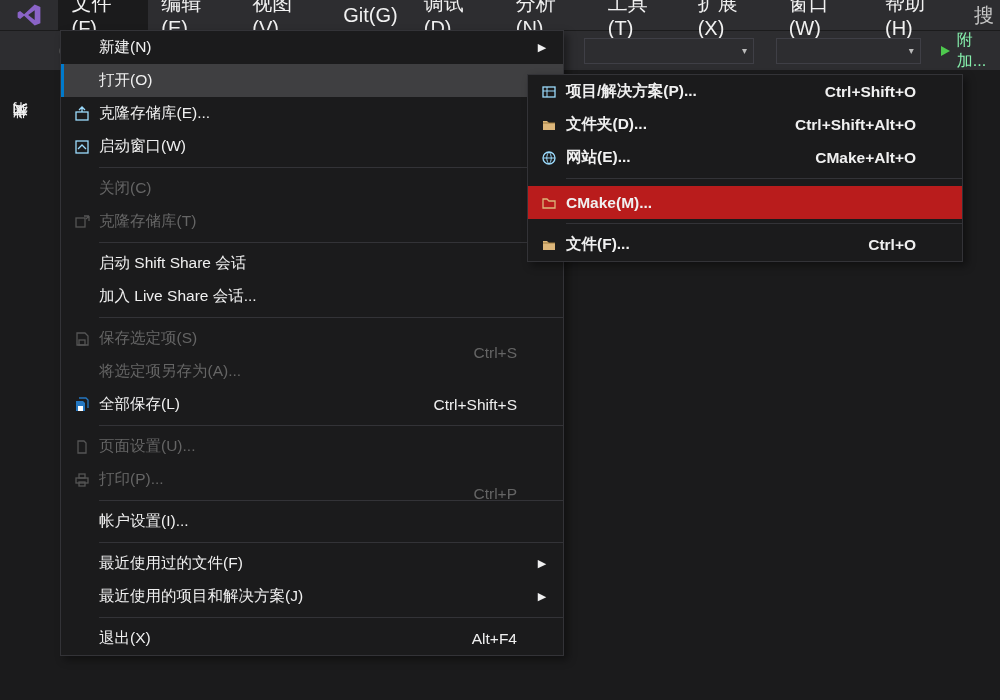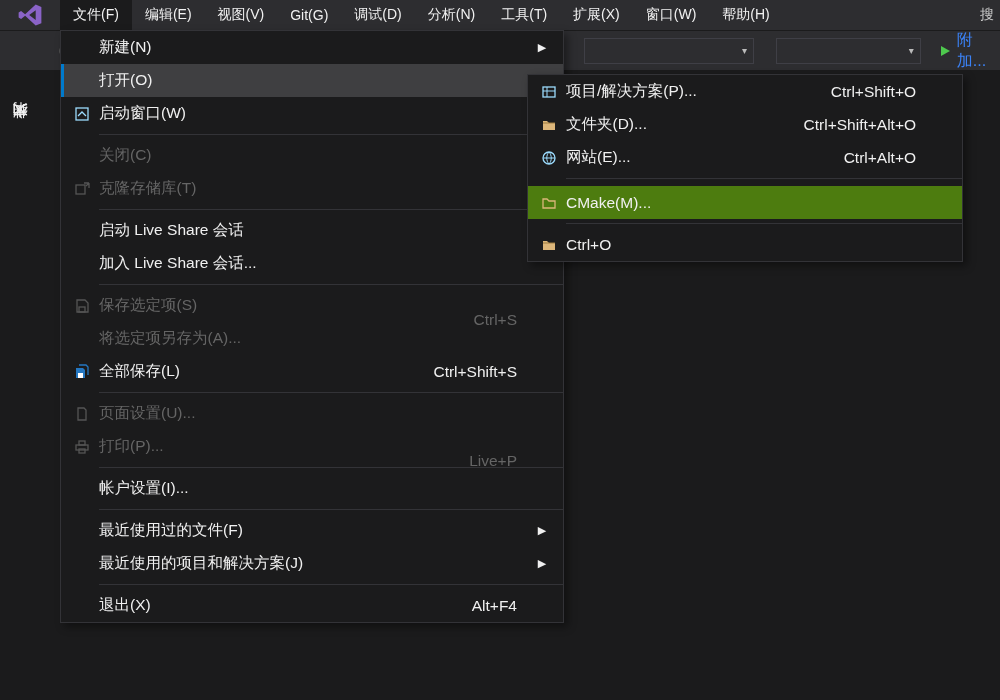--- a/index.html
+++ b/index.html
@@ -1,56 +1,56 @@
 <!DOCTYPE html>
 <html><head>
 <meta charset="utf-8">
 <style>
   * { margin: 0; padding: 0; box-sizing: border-box; font-family: "Microsoft YaHei", "Segoe UI", sans-serif; }
   body { width: 1000px; height: 700px; background: #1b1b1c; color: #f1f1f1; overflow: hidden; position: relative; }
 
   
-  .menubar { display: flex; align-items: center; height: 30px; background: #2d2d30; font-size: 14px; }
+  .menubar { display: flex; align-items: center; height: 30px; background: #2d2d30; font-size: 20px; }
   .menubar .logo-cell { width: 60px; display: flex; align-items: center; justify-content: center; height: 100%; }
   .menubar .menu-item { padding: 0 13px; height: 100%; display: flex; align-items: center; cursor: default; color: #f1f1f1; }
   .menubar .menu-item.active { background: #1b1b1c; }
   .menubar .search-trunc { margin-left: auto; padding: 0 6px 0 10px; color: #c8c8c8; background:#2d2d30; }
 
   
   .toolbar { display: flex; align-items: center; height: 40px; background: #2d2d30; border-top: 1px solid #1b1b1c; }
   .toolbar .left-spacer { width: 60px; }
   .toolbar .nav-arrows { display:flex; gap:4px; color:#888; padding-left:0; }
   .toolbar .nav-arrows span { width:18px; text-align:center; }
   .toolbar .combo { height: 26px; border: 1px solid #3f3f46; background: #2d2d30; display: flex; align-items: center; position: relative; }
   .toolbar .combo .caret { position:absolute; right:6px; color:#bbb; font-size:10px; }
   .toolbar .combo1 { margin-left: 486px; width: 176px; }
   .toolbar .combo2 { margin-left: 22px; width: 150px; }
-  .toolbar .attach { display:flex; align-items:center; gap:6px; margin-left:18px; color:#3b82f6; }
+  .toolbar .attach { display:flex; align-items:center; gap:6px; margin-left:18px; color:#86efac; }
   .toolbar .attach .play { color:#4ec94e; }
 
   
   .sidetab { position: absolute; left: 0; top: 70px; width: 40px; height: 120px; display:flex; align-items:center; justify-content:center; }
   .sidetab span { writing-mode: vertical-rl; transform: rotate(180deg); color: #f1f1f1; font-size: 15px; letter-spacing: 1px; }
 
   
   .dropdown { position: absolute; background: #1b1b1c; border: 1px solid #333337; box-shadow: 4px 4px 8px rgba(0,0,0,0.4); }
   .dd-file { left: 60px; top: 30px; width: 504px; }
-  .dd-open { left: 527px; top: 74px; width: 436px; }
+  .dd-open { left: 527px; top: 74px; width: 436px; font-weight: bold; }
 
   .dd-row { display: flex; align-items: center; height: 33px; padding: 0 14px 0 0; color: #f0f0f0; font-size: 15.5px; cursor: default; position: relative; }
   .dd-row .accent { position:absolute; left:0; top:0; width:3px; height:100%; }
   .dd-row .icon { width: 34px; display:flex; align-items:center; justify-content:center; flex-shrink:0; margin-left:4px; }
   .dd-row .label { flex: 1; }
   .dd-row .shortcut { color: #f0f0f0; padding-right: 18px; }
   .dd-row .sub-arrow { width: 14px; text-align: center; font-size: 11px; color: #f0f0f0; }
   .dd-row.disabled { color: #656565; justify-content: flex-end; }
   .dd-row.disabled .shortcut { color: #656565; margin-top: 28px; }
   .dd-row.hover { background: #3f3f41; }
   .dd-row.hover .accent { background: #007acc; }
-  .dd-row.hover2 { background: #4d7c0f; margin-top: 7px; }
+  .dd-row.hover2 { background: #b91c1c; margin-top: 7px; }
   .dd-sep { height: 1px; background: #333337; margin: 4px 0 4px 38px; }
 
   
   svg { display:block; }
 </style>
 </head>
 <body>
 
 <div class="menubar">
   <div class="logo-cell">
@@ -114,20 +114,32 @@
       <span class="accent"></span>
       <span class="icon"></span>
       <span class="label">打开(O)</span>
       <span class="shortcut"></span>
       <span class="sub-arrow">▶</span>
     </div>
     <div class="dd-row">
       <span class="accent"></span>
       <span class="icon">
         <svg width="16" height="16" viewBox="0 0 16 16">
+          <rect x="2" y="6" width="12" height="8" fill="none" stroke="#9cdcfe" stroke-width="1.3"></rect>
+          <path d="M8 2 L8 6 M5 4 L8 1 L11 4" fill="none" stroke="#9cdcfe" stroke-width="1.3"></path>
+        </svg>
+      </span>
+      <span class="label">克隆存储库(E)...</span>
+      <span class="shortcut"></span>
+      <span class="sub-arrow"></span>
+    </div>
+    <div class="dd-row">
+      <span class="accent"></span>
+      <span class="icon">
+        <svg width="16" height="16" viewBox="0 0 16 16">
           <rect x="2" y="2" width="12" height="12" fill="none" stroke="#9cdcfe" stroke-width="1.3"></rect>
           <path d="M4 10 L8 6 L12 10" fill="none" stroke="#9cdcfe" stroke-width="1.3"></path>
         </svg>
       </span>
       <span class="label">启动窗口(W)</span>
       <span class="shortcut"></span>
       <span class="sub-arrow"></span>
     </div>
     <div class="dd-sep"></div>
     <div class="dd-row disabled">
@@ -146,21 +158,21 @@
         </svg>
       </span>
       <span class="label">克隆存储库(T)</span>
       <span class="shortcut"></span>
       <span class="sub-arrow"></span>
     </div>
     <div class="dd-sep"></div>
     <div class="dd-row">
       <span class="accent"></span>
       <span class="icon"></span>
-      <span class="label">启动 Live Share 会话</span>
+      <span class="label">启动 Shift Share 会话</span>
       <span class="shortcut"></span>
       <span class="sub-arrow"></span>
     </div>
     <div class="dd-row">
       <span class="accent"></span>
       <span class="icon"></span>
       <span class="label">加入 Live Share 会话...</span>
       <span class="shortcut"></span>
       <span class="sub-arrow"></span>
     </div>
@@ -212,21 +224,21 @@
     <div class="dd-row disabled">
       <span class="accent"></span>
       <span class="icon">
         <svg width="16" height="16" viewBox="0 0 16 16">
           <rect x="2" y="6" width="12" height="5" fill="none" stroke="#555" stroke-width="1.3"></rect>
           <rect x="5" y="2" width="6" height="4" fill="none" stroke="#555" stroke-width="1.3"></rect>
           <rect x="5" y="10" width="6" height="4" fill="none" stroke="#555" stroke-width="1.3"></rect>
         </svg>
       </span>
       <span class="label">打印(P)...</span>
-      <span class="shortcut">Live+P</span>
+      <span class="shortcut">Ctrl+P</span>
       <span class="sub-arrow"></span>
     </div>
     <div class="dd-sep"></div>
     <div class="dd-row">
       <span class="accent"></span>
       <span class="icon"></span>
       <span class="label">帐户设置(I)...</span>
       <span class="shortcut"></span>
       <span class="sub-arrow"></span>
     </div>
@@ -279,21 +291,21 @@
       <span class="sub-arrow"></span>
     </div>
     <div class="dd-row">
       <span class="icon">
         <svg width="16" height="16" viewBox="0 0 16 16">
           <circle cx="8" cy="8" r="6" fill="none" stroke="#9cdcfe" stroke-width="1.3"></circle>
           <path d="M2 8 L14 8 M8 2 C5 5 5 11 8 14 M8 2 C11 5 11 11 8 14" fill="none" stroke="#9cdcfe" stroke-width="1"></path>
         </svg>
       </span>
       <span class="label">网站(E)...</span>
-      <span class="shortcut">Ctrl+Alt+O</span>
+      <span class="shortcut">CMake+Alt+O</span>
       <span class="sub-arrow"></span>
     </div>
     <div class="dd-sep"></div>
     <div class="dd-row hover2">
       <span class="icon">
         <svg width="16" height="16" viewBox="0 0 16 16">
           <path d="M2 4 L6 4 L8 6 L14 6 L14 13 L2 13 Z" fill="none" stroke="#dcb67a" stroke-width="1.3"></path>
         </svg>
       </span>
       <span class="label">CMake(M)...</span>
@@ -301,16 +313,17 @@
       <span class="sub-arrow"></span>
     </div>
     <div class="dd-sep"></div>
     <div class="dd-row">
       <span class="icon">
         <svg width="16" height="16" viewBox="0 0 16 16">
           <path d="M2 4 L6 4 L8 6 L14 6 L14 13 L2 13 Z" fill="#dcb67a"></path>
           <path d="M2 6 L14 6" stroke="#9b7b3f" stroke-width="1"></path>
         </svg>
       </span>
+      <span class="label">文件(F)...</span>
       <span class="shortcut">Ctrl+O</span>
       <span class="sub-arrow"></span>
     </div>
   </div>
 
 </body></html>

